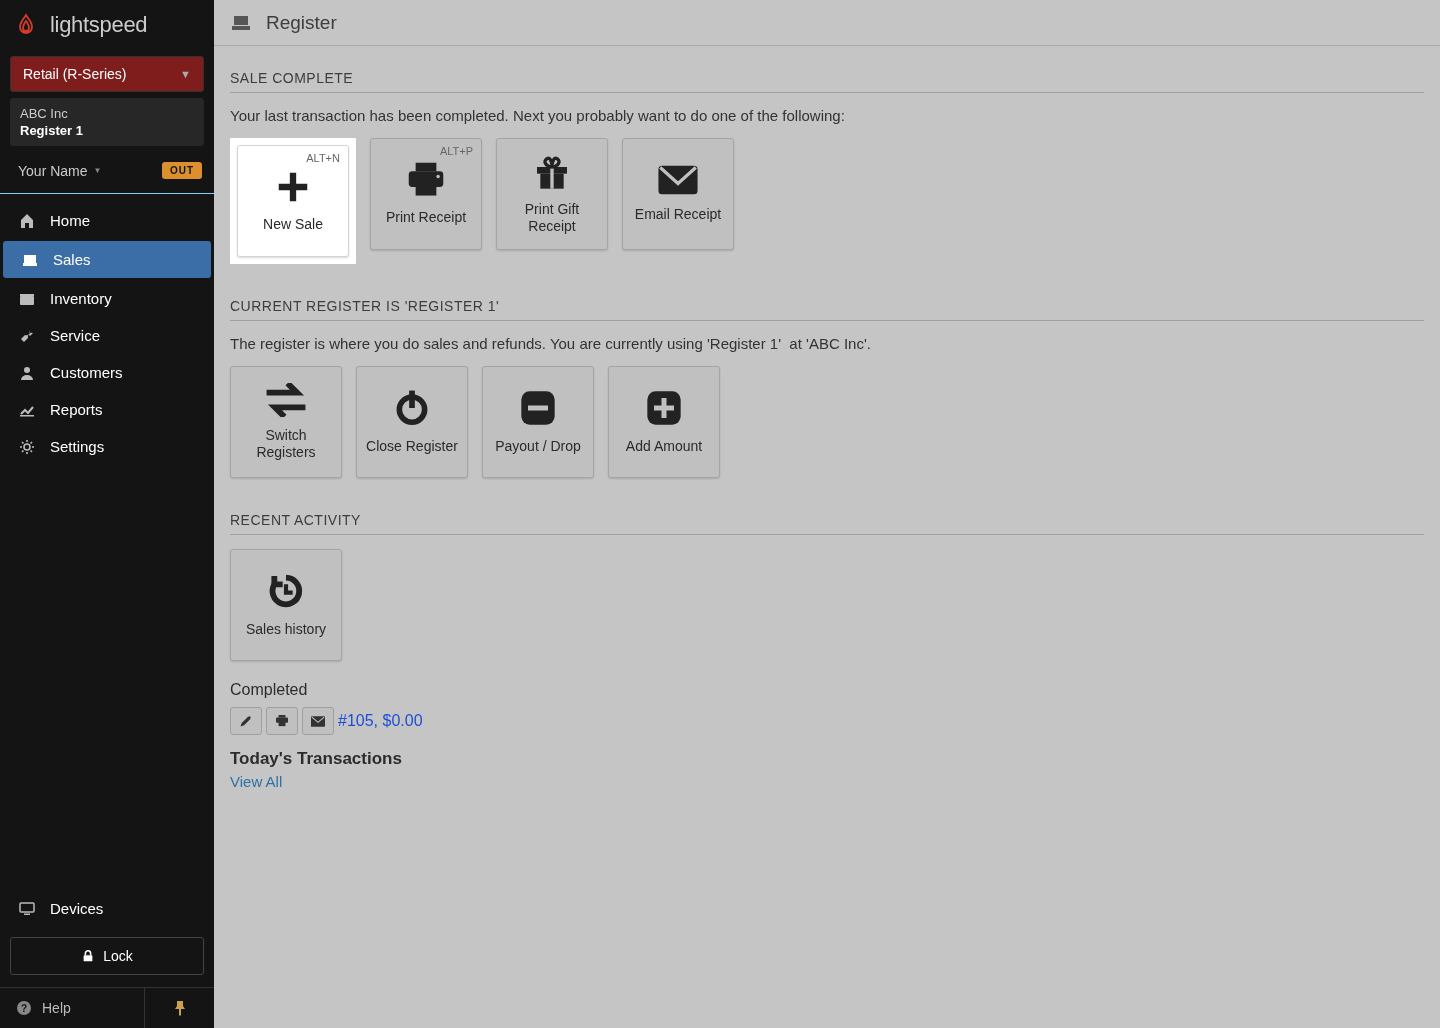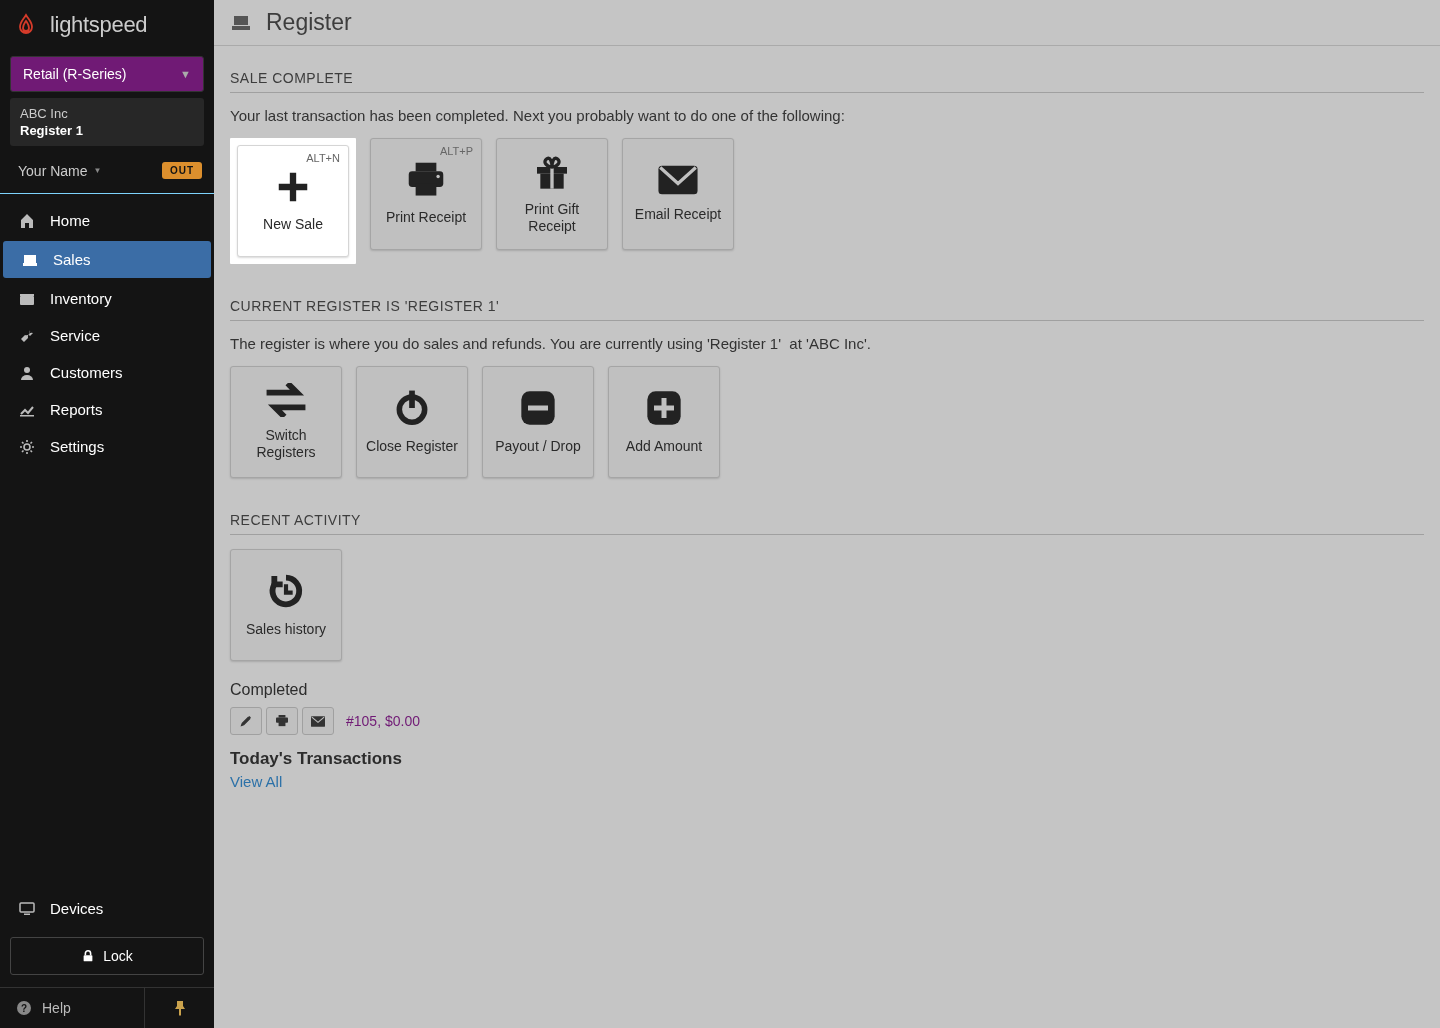--- a/index.html
+++ b/index.html
@@ -6,21 +6,21 @@
 body { font-family: -apple-system, "Helvetica Neue", Arial, sans-serif; font-size: 14px; color: #333; background: #c5c5c5; width: 1440px; height: 1028px; overflow: hidden; }
 
 .app { display: flex; height: 100%; position: relative; }
 
 
 .sidebar { width: 214px; background: #141414; color: #ccc; display: flex; flex-direction: column; }
 .logo-row { display: flex; align-items: center; padding: 12px 16px 14px 14px; gap: 12px; }
 .logo-row svg { width: 24px; height: 24px; }
 .logo-text { color: #ccc; font-size: 22px; font-weight: 400; letter-spacing: -0.3px; }
 
-.retail-select { margin: 4px 10px 6px 10px; background: #701a75; border: 1px solid #333; border-radius: 3px; padding: 9px 12px; display: flex; justify-content: space-between; align-items: center; cursor: pointer; color: #fff;}
+.retail-select { margin: 4px 10px 6px 10px; background: #7f1d1d; border: 1px solid #333; border-radius: 3px; padding: 9px 12px; display: flex; justify-content: space-between; align-items: center; cursor: pointer; color: #fff;}
 .retail-select .chev { color: #aaa; font-size: 11px; }
 
 .org-block { background: #272727; margin: 0 10px 8px 10px; border-radius: 3px; padding: 8px 10px; }
 .org-name { color: #ccc; font-size: 13px; }
 .reg-name { color: #fff; font-weight: 700; font-size: 13px; margin-top: 2px; }
 
 .user-row { display: flex; align-items: center; justify-content: space-between; padding: 8px 12px 14px 18px; border-bottom: 1px solid #7dd3fc; }
 .user-name { color: #ccc; font-size: 14px; display: flex; align-items: center; gap: 6px; }
 .user-name .tri { font-size: 8px; color: #888; }
 .out-badge { background: #dc8f2d; color: #141414; font-weight: 700; font-size: 10px; padding: 3px 8px; border-radius: 3px; letter-spacing: 1px; }
@@ -34,38 +34,38 @@
 .sidebar-bottom { }
 .nav-item.devices { padding: 10px 18px; font-size: 15px;}
 .lock-btn { margin: 10px 10px 12px 10px; border: 1px solid #444; border-radius: 3px; text-align: center; padding: 10px 0; color: #fff; cursor: pointer; display:flex; justify-content:center; align-items:center; gap:8px;}
 .help-row { border-top: 1px solid #333; display: flex; align-items: stretch; }
 .help-btn { flex: 1; padding: 12px 16px; color: #bbb; display: flex; align-items: center; gap: 10px; cursor: pointer; }
 .pin-btn { width: 70px; border-left: 1px solid #333; display: flex; align-items: center; justify-content: center; color: #caa24c; cursor: pointer; }
 
 
 .main { flex: 1; display: flex; flex-direction: column; position: relative; }
 .topbar { height: 46px; border-bottom: 1px solid #aaa; display: flex; align-items: center; padding: 0 18px; gap: 14px; background: #c5c5c5;}
-.topbar .title { font-size: 23px; color: #3d3d3d; }
+.topbar .title { font-size: 19px; color: #3d3d3d; }
 .topbar .regico { color: #555; }
 
 .content { padding: 24px 16px; overflow-y: auto; flex:1; background: #c5c5c5;}
 .section-label { font-size: 14px; letter-spacing: 0.5px; color: #3d3d3d; padding-bottom: 6px; border-bottom: 1px solid #a0a0a0; margin-bottom: 14px; }
 .section-sub { color: #333; font-size: 15px; margin-bottom: 14px; }
 
 .tile-row { display: flex; gap: 14px; margin-bottom: 34px; flex-wrap: wrap;}
 .tile { width: 112px; height: 112px; background: #c0c0c0; border: 1px solid #a5a5a5; border-radius: 3px; display: flex; flex-direction: column; align-items: center; justify-content: center; cursor: pointer; box-shadow: 0 1px 2px rgba(0,0,0,0.15); position: relative; padding: 6px;}
 .tile.primary { background: #fff; border: 1px solid #d5d5d5; }
 .tile .shortcut { position: absolute; top: 6px; right: 8px; font-size: 11px; color: #666; }
 .tile .tile-icon { font-size: 38px; color: #222; margin-bottom: 10px; display:flex; align-items:center; justify-content:center;}
 .tile .tile-label { font-size: 14px; color: #2a2a2a; text-align: center; line-height: 1.25; }
 
 .completed-head { font-size: 16px; font-weight: 400; color: #2c2c2c; margin-top: 20px; margin-bottom: 8px;}
 .completed-row { display: flex; align-items: center; gap: 4px; margin-bottom: 14px;}
 .mini-btn { width: 32px; height: 28px; border: 1px solid #a0a0a0; background: #c0c0c0; border-radius: 3px; display: flex; align-items: center; justify-content: center; cursor: pointer; color:#333; font-size:13px;}
-.txn-id { margin-left: 8px; font-size: 14px; color: #701a75; }
+.txn-id { margin-left: 0; font-size: 16px; color: #1d4ed8; }
 
 .today-head { font-size: 17px; font-weight: 700; color: #2c2c2c; margin-bottom: 4px; }
 .view-all { color: #2c71a8; font-size: 15px; cursor: pointer; }
 
 
 .highlight-wrap { padding: 7px; background: #fff; border-radius: 1px; display:inline-flex;}
 
 svg { display:block;}
 </style>
 </head>

